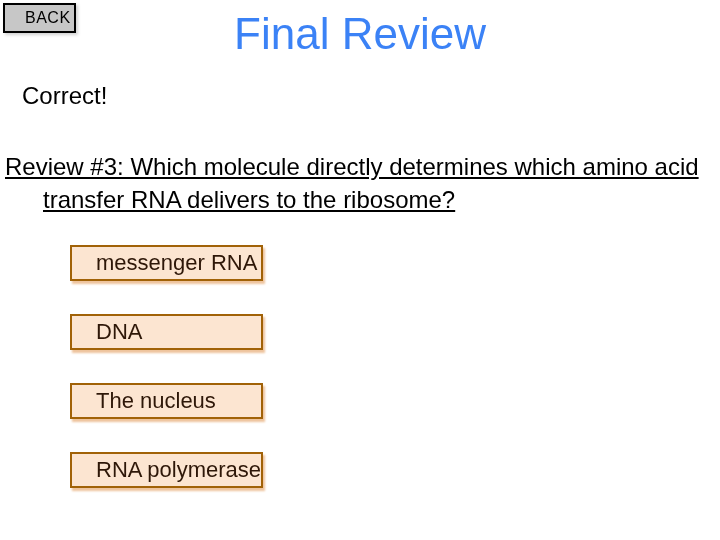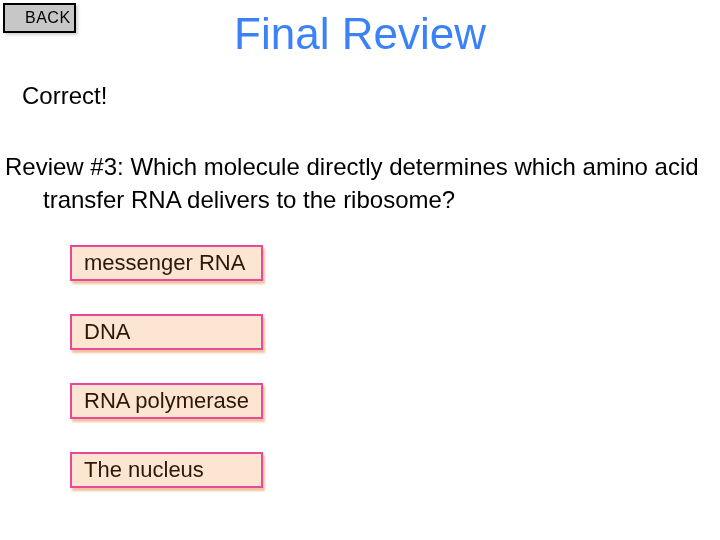--- a/index.html
+++ b/index.html
@@ -53,45 +53,46 @@
     color: #000000;
     white-space: nowrap;
   }
   .question {
     position: absolute;
     left: 5px;
     top: 150px;
     font-size: 24px;
     line-height: 33px;
     color: #000000;
+    text-decoration: underline;
   }
   .question .q-line {
     white-space: nowrap;
   }
   .question .q-line2 {
     margin-left: 38px;
   }
   .answers {
     position: absolute;
     left: 70px;
     top: 245px;
     display: flex;
     flex-direction: column;
   }
   .answer-btn {
     width: 193px;
     height: 36px;
     box-sizing: border-box;
     margin-bottom: 33px;
     background: #fce5d1;
-    border: 2px solid #ec4899;
+    border: 2px solid #a16207;
     box-shadow: 2px 3px 2px #eec49d;
     display: flex;
     align-items: center;
-    padding-left: 12px;
+    padding-left: 24px;
     font-size: 22px;
     color: #2e1708;
     white-space: nowrap;
     cursor: pointer;
   }
   .answer-btn:last-child { margin-bottom: 0; }
 </style>
 </head>
 <body>
 
@@ -104,17 +105,17 @@
   <div class="status-text">Correct!</div>
 
   <div class="question">
     <div class="q-line q-line1">Review #3: Which molecule directly determines which amino acid</div>
     <div class="q-line q-line2">transfer RNA delivers to the ribosome?</div>
   </div>
 
   <div class="answers">
     <div class="answer-btn">messenger RNA</div>
     <div class="answer-btn">DNA</div>
+    <div class="answer-btn">The nucleus</div>
     <div class="answer-btn">RNA polymerase</div>
-    <div class="answer-btn">The nucleus</div>
   </div>
 
 </div>
 
 </body></html>

